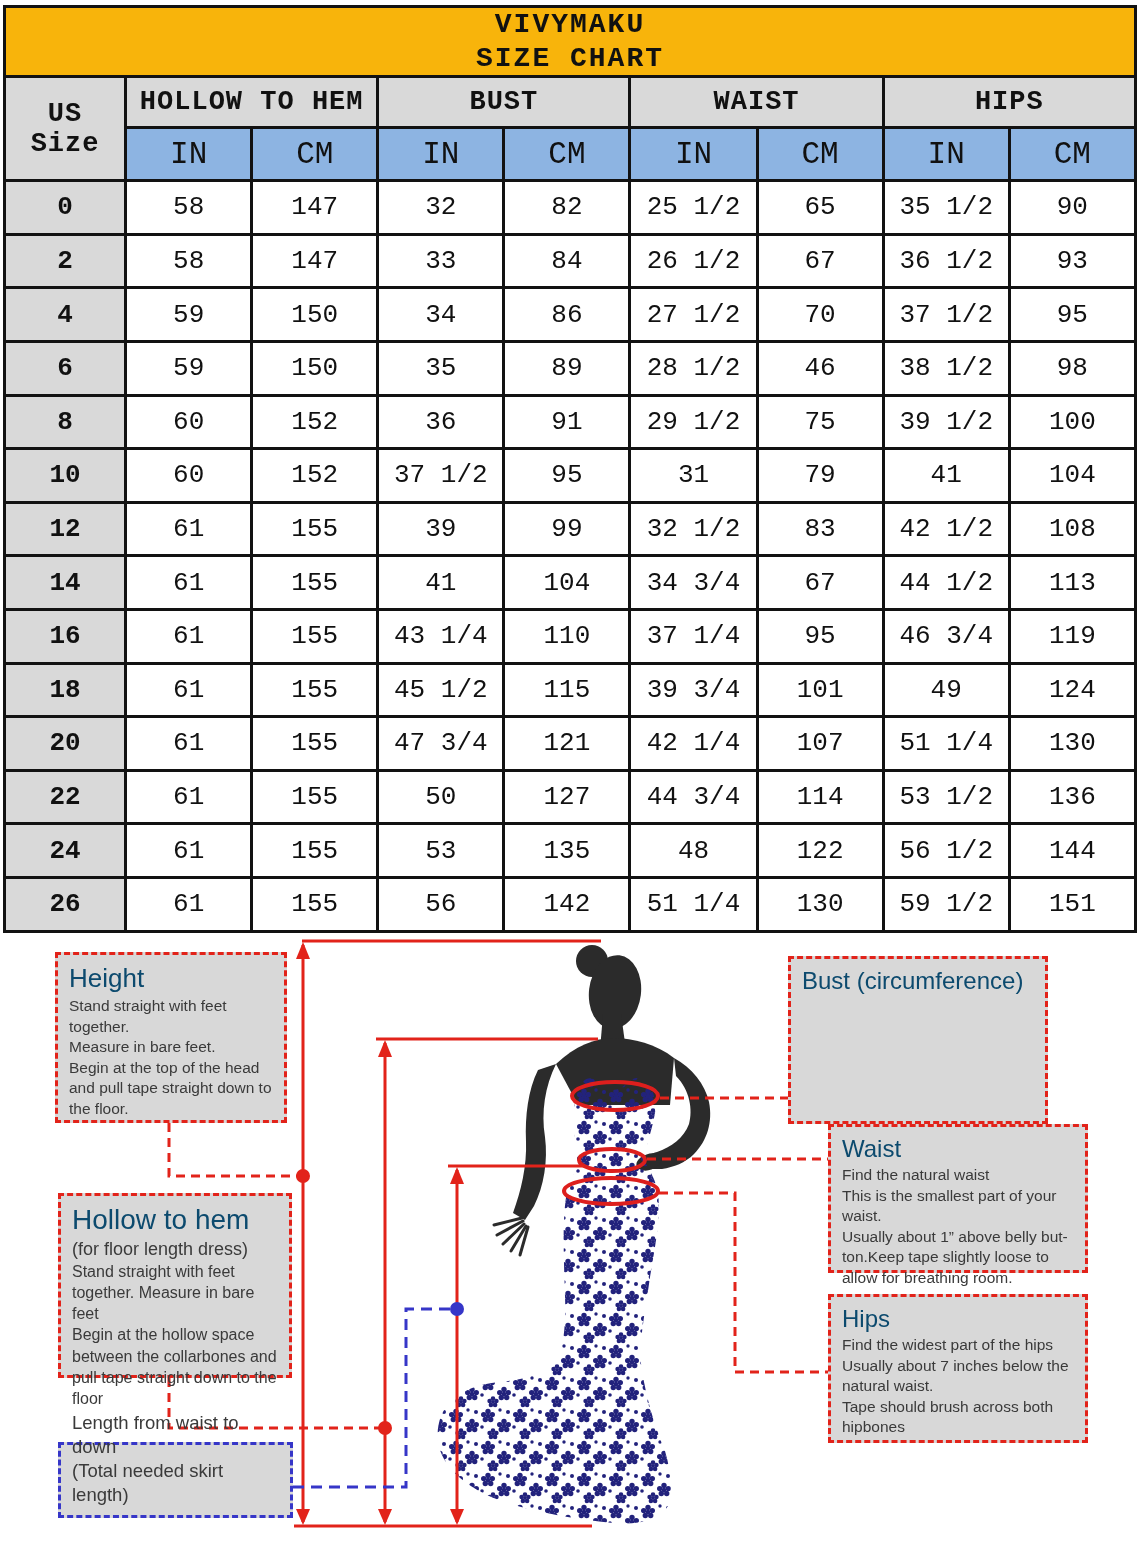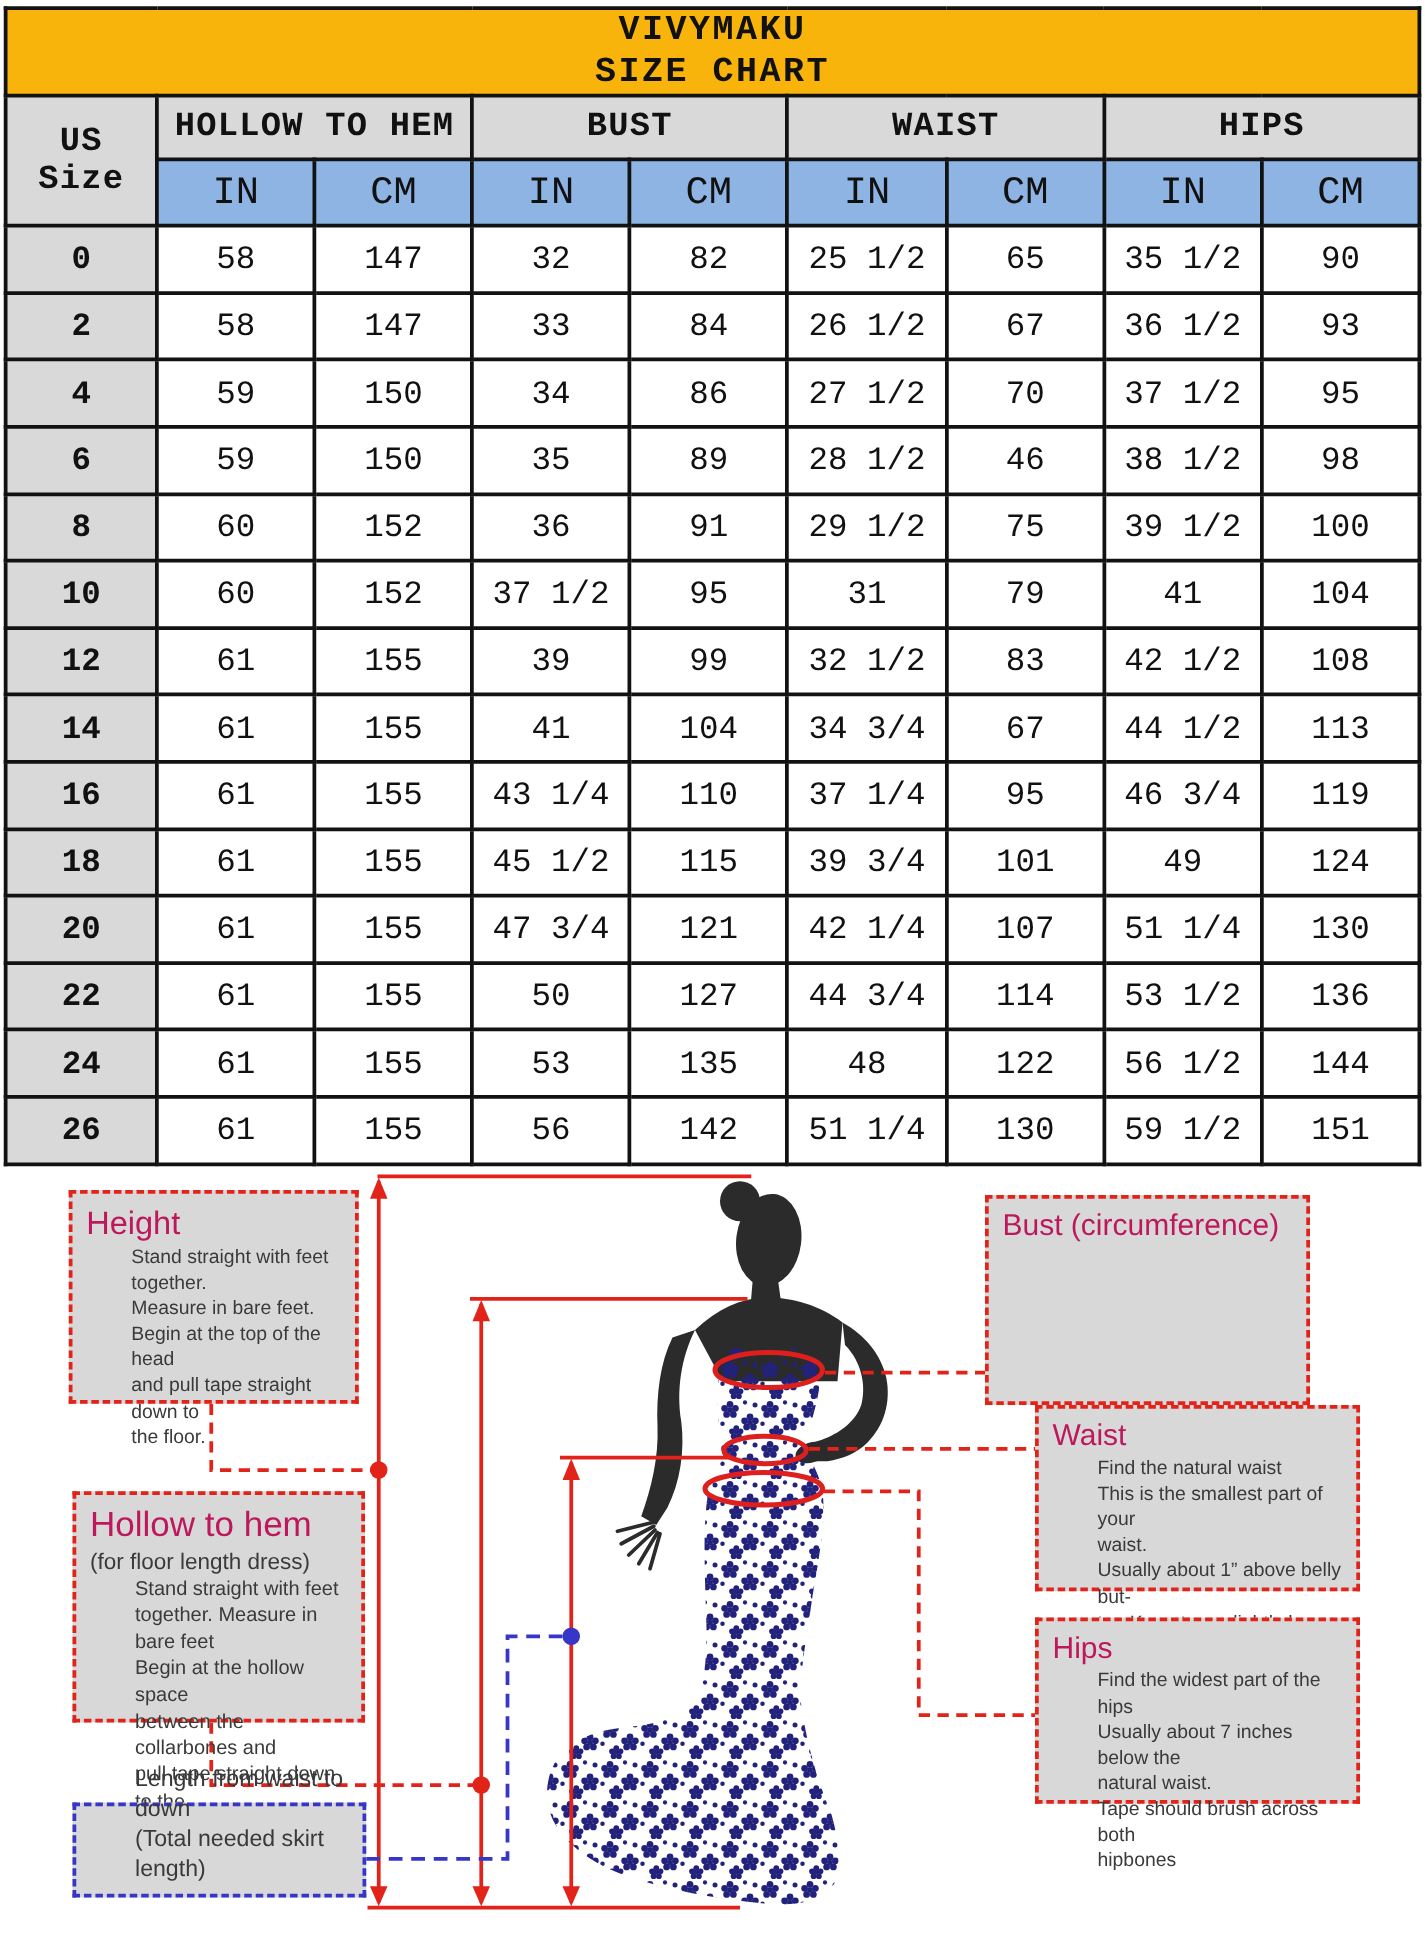--- a/index.html
+++ b/index.html
@@ -16,23 +16,23 @@
   .size-table tbody tr{height:53.6px;}
   .size-table tbody th{background:#D9D9D9;font-size:26px;font-weight:bold;}
   .size-table tbody td{background:#fff;font-size:26px;font-weight:normal;}
 
   
   .diagram{position:absolute;left:0;top:935px;width:1140px;height:613px;}
   .diagram svg{position:absolute;left:0;top:0;}
   .gbox{position:absolute;box-sizing:border-box;background:#D8D8D8;border:3px dashed #E2231A;
         padding:8px 11px;color:#3a3a3a;}
   .gbox.blue{border-color:#3636C8;}
-  .gbox .ttl{font-size:26px;color:#be185d;margin:0 0 2px 0;font-weight:normal;}
+  .gbox .ttl{font-size:26px;color:#0c4a6e;margin:0 0 2px 0;font-weight:normal;}
   .gbox .sub{font-size:18px;line-height:1.25;}
-  .gbox .bd{font-size:15.5px;line-height:1.33;white-space:pre-line;margin-left:36px;}
+  .gbox .bd{font-size:15.5px;line-height:1.33;white-space:pre-line;}
   #box-skirt{display:flex;align-items:flex-end;}
   #box-skirt .bd{font-size:18.5px;line-height:1.3;color:#3a3a3a;}
 
   #box-height{left:55px;top:17px;width:232px;height:171px;}
   #box-hollow{left:58px;top:258px;width:234px;height:185px;}
   #box-skirt{left:58px;top:507px;width:235px;height:76px;}
   #box-bust{left:788px;top:21px;width:260px;height:168px;}
   #box-waist{left:828px;top:189px;width:260px;height:149px;}
   #box-hips{left:828px;top:359px;width:260px;height:149px;}
 </style>

